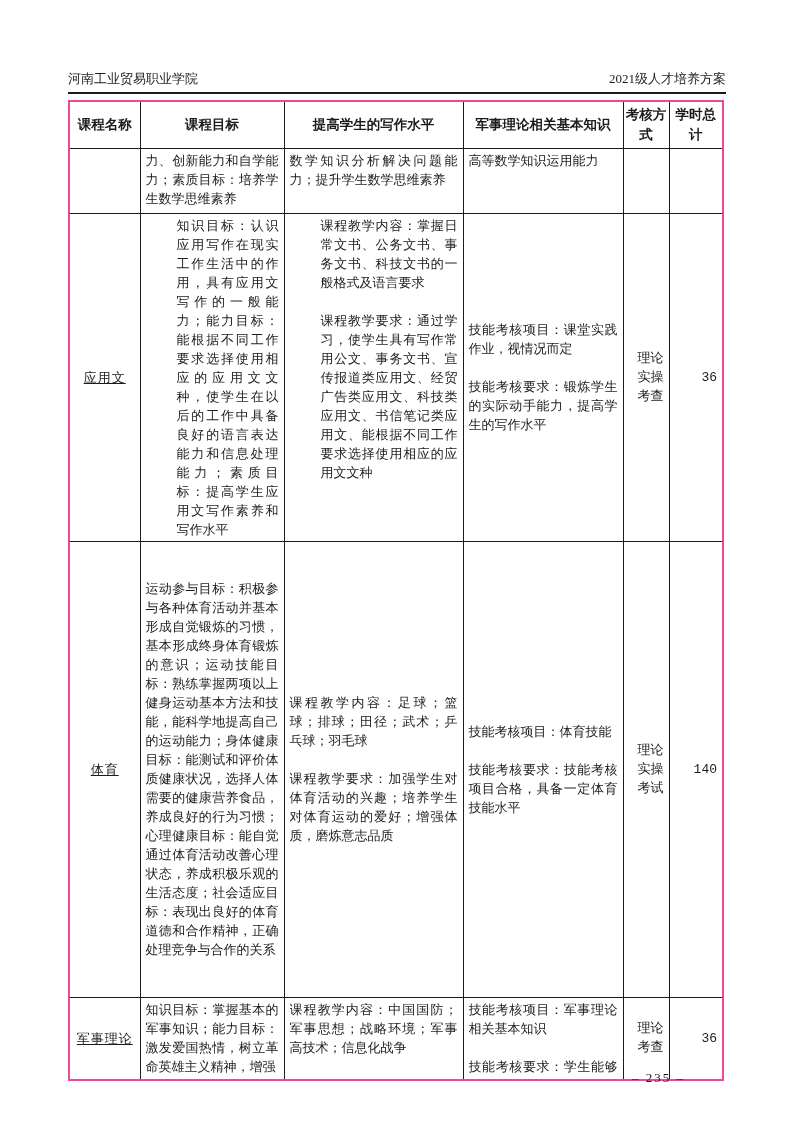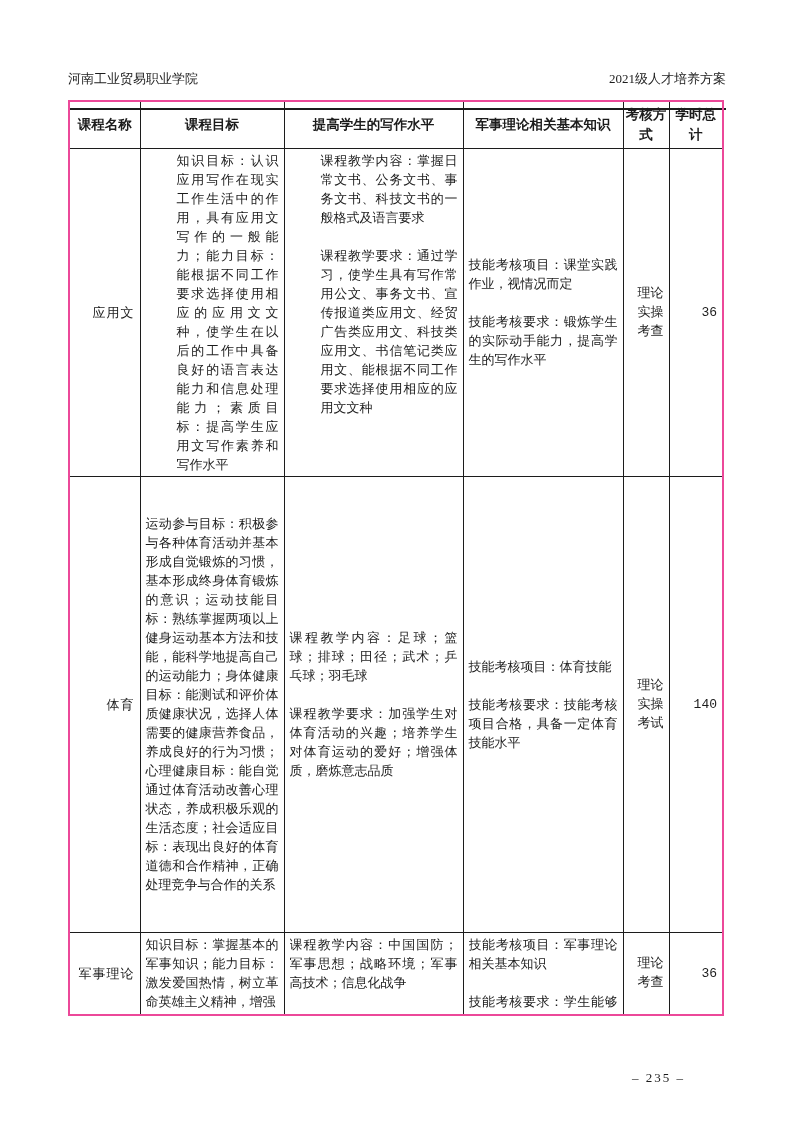--- a/index.html
+++ b/index.html
@@ -20,21 +20,21 @@
   
   .pagehead {
     position: absolute;
     left: 68px;
     right: 67px;
     top: 70px;
     display: flex;
     justify-content: space-between;
     align-items: flex-start;
     font-size: 13px;
-    padding-bottom: 20px;
+    padding-bottom: 4px;
     border-bottom: 2px solid #1c1c1c;
   }
   
   table.course-table {
     position: absolute;
     left: 68px;
     top: 100px;
     width: 654px;
     border-collapse: collapse;
     table-layout: fixed;
@@ -50,22 +50,23 @@
     overflow: hidden;
   }
   table.course-table th {
     font-weight: bold;
     font-size: 13.5px;
     line-height: 20px;
     text-align: center;
     padding: 2px 2px;
   }
   td.c-name {
-    text-align: right;
+    text-align: center;
     letter-spacing: 1px;
+    text-decoration: underline;
   }
   td.c-obj, td.c-content, td.c-assess {
     text-align: justify;
   }
   .txt {
     white-space: pre-line;
   }
   td.c-method, td.c-hours {
     text-align: right;
     padding: 2px 2px;
@@ -114,20 +115,40 @@
       <tr style="height:47px">
         <th>课程名称</th>
         <th>课程目标</th>
         <th>提高学生的写作水平</th>
         <th>军事理论相关基本知识</th>
         <th>考核方式</th>
         <th>学时总计</th>
       </tr>
     </thead>
     <tbody>
+      <tr class="row-cont" style="height:65px">
+        <td class="c-name">
+            <div class="txt"></div>
+          </td>
+        <td class="c-obj">
+            <div class="txt">力、创新能力和自学能力；素质目标：培养学生数学思维素养</div>
+          </td>
+        <td class="c-content">
+            <div class="txt">数学知识分析解决问题能力；提升学生数学思维素养</div>
+          </td>
+        <td class="c-assess">
+            <div class="txt">高等数学知识运用能力</div>
+          </td>
+        <td class="c-method">
+            <div class="txt"></div>
+          </td>
+        <td class="c-hours">
+            <div class="txt"></div>
+          </td>
+      </tr>
       <tr class="row-yingyongwen" style="height:254px">
         <td class="c-name">
             <div class="txt">应用文</div>
           </td>
         <td class="c-obj">
             <div class="txt">知识目标：认识应用写作在现实工作生活中的作用，具有应用文写作的一般能力；能力目标：能根据不同工作要求选择使用相应的应用文文种，使学生在以后的工作中具备良好的语言表达能力和信息处理能力；素质目标：提高学生应用文写作素养和写作水平</div>
           </td>
         <td class="c-content">
             <div class="txt">课程教学内容：掌握日常文书、公务文书、事务文书、科技文书的一般格式及语言要求
 

